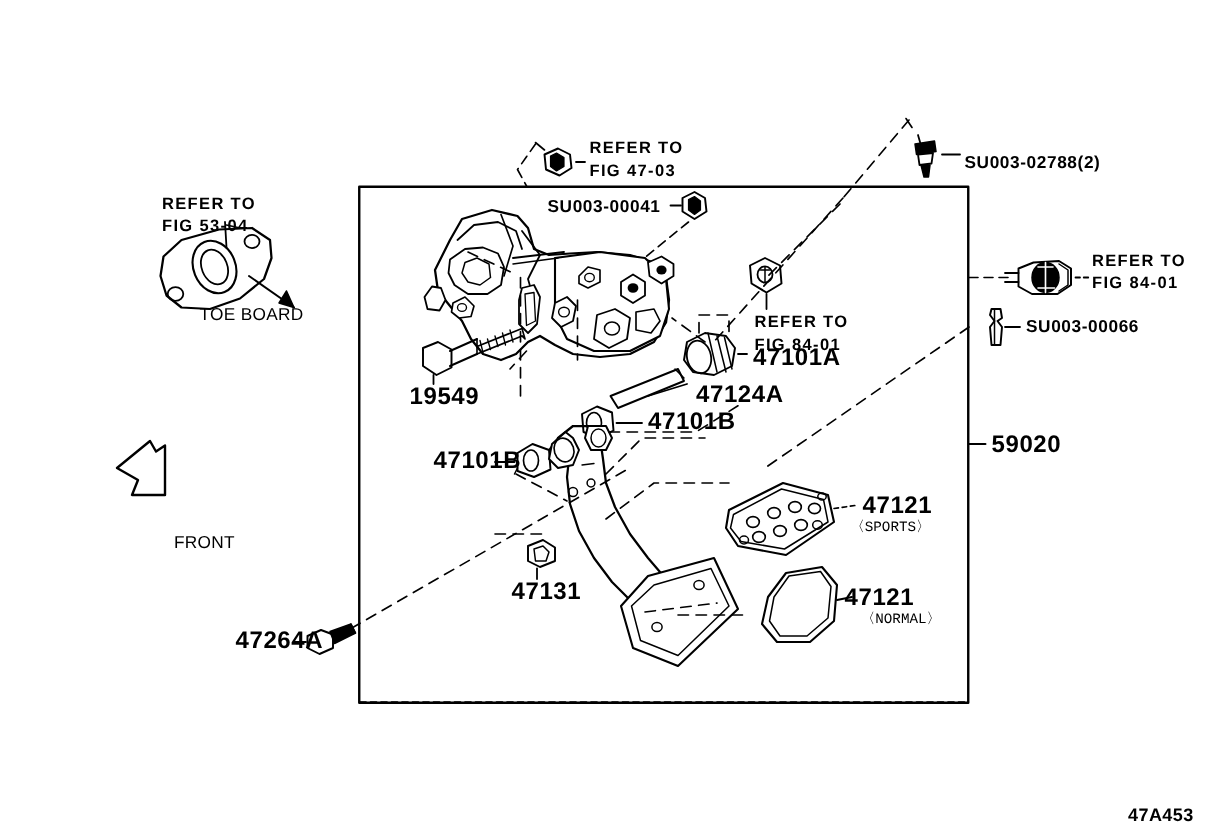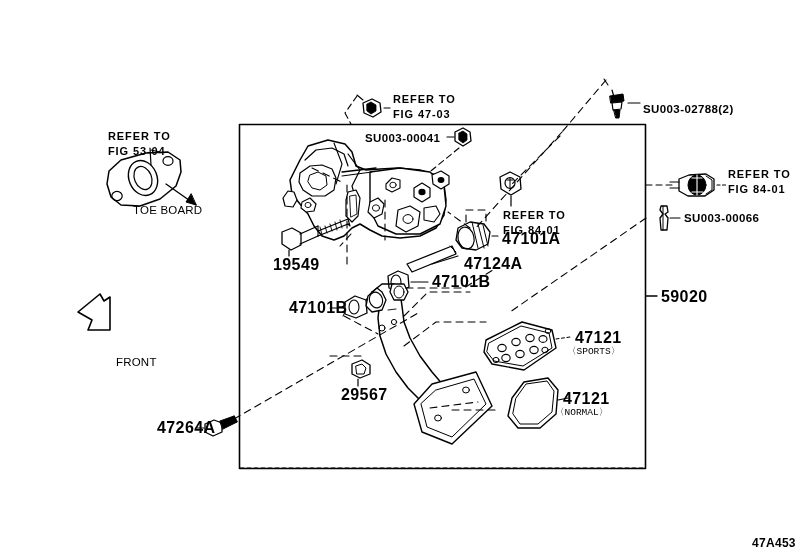--- a/index.html
+++ b/index.html
@@ -320,29 +320,29 @@
   <div class="lbl partnum" style="left:502px; top:232px;">47101A</div>
 
   <div class="lbl partnum" style="left:464px; top:257px;">47124A</div>
 
   <div class="lbl partnum" style="left:432px; top:275px;">47101B</div>
 
   <div class="lbl partnum" style="left:289px; top:301px;">47101B</div>
 
   <div class="lbl partnum" style="left:273px; top:258px;">19549</div>
 
-  <div class="lbl partnum" style="left:341px; top:388px;">29567</div>
+  <div class="lbl partnum" style="left:341px; top:388px;">47131</div>
 
   <div class="lbl partnum" style="left:157px; top:421px;text-align:center;">47264A</div>
 
   <div class="lbl partnum" style="left:661px; top:290px;">59020</div>
 
   <div class="lbl partnum" style="left:575px; top:331px;">47121</div>
   <div class="lbl small" style="left:567px; top:345px;">〈SPORTS〉</div>
 
   <div class="lbl partnum" style="left:563px; top:392px;">47121</div>
-  <div class="lbl small" style="left:555px; top:406px;">〈NORMAL〉</div>
+  <div class="lbl small" style="left:555px; top:406px;padding-left:19px;">〈NORMAL〉</div>
 
   <div class="lbl sans" style="left:116px; top:315px; font-size:11.5px;margin-top:41px;">FRONT</div>
 
   <div class="lbl corner" style="left:752px; top:537px;">47A453</div>
 
 </div>
 
 </body></html>

